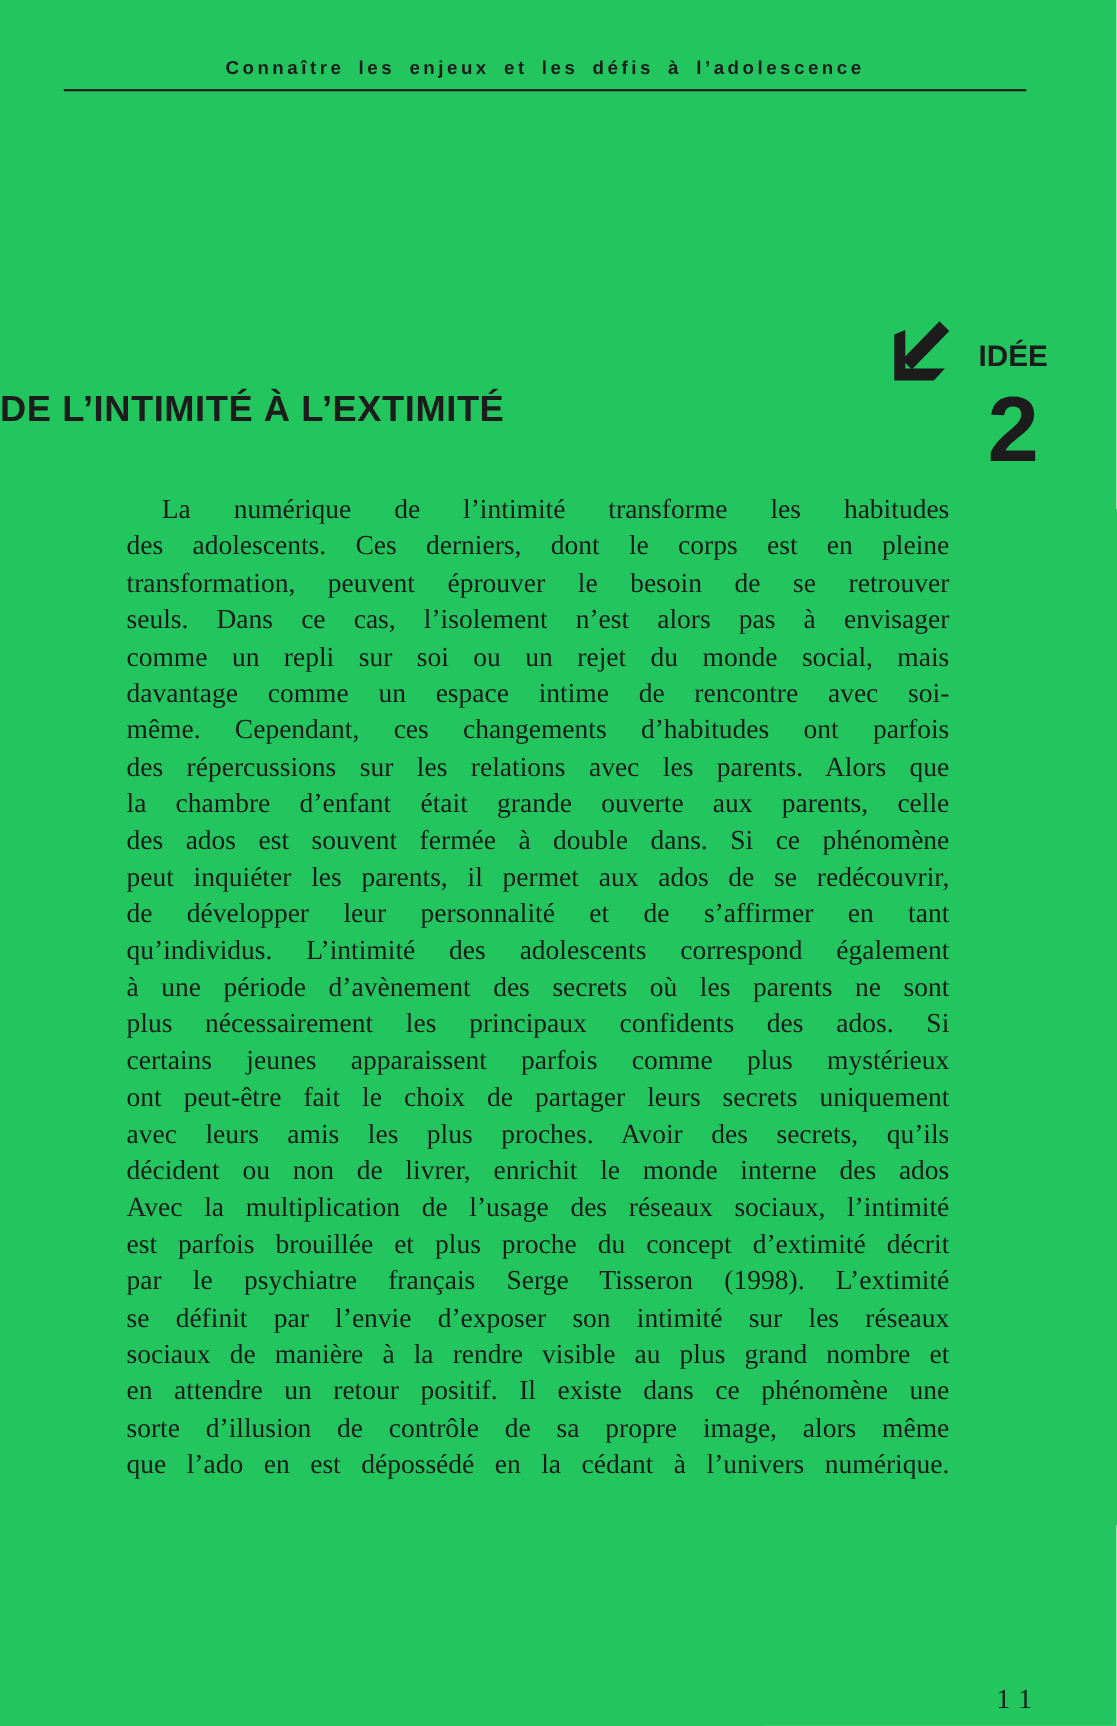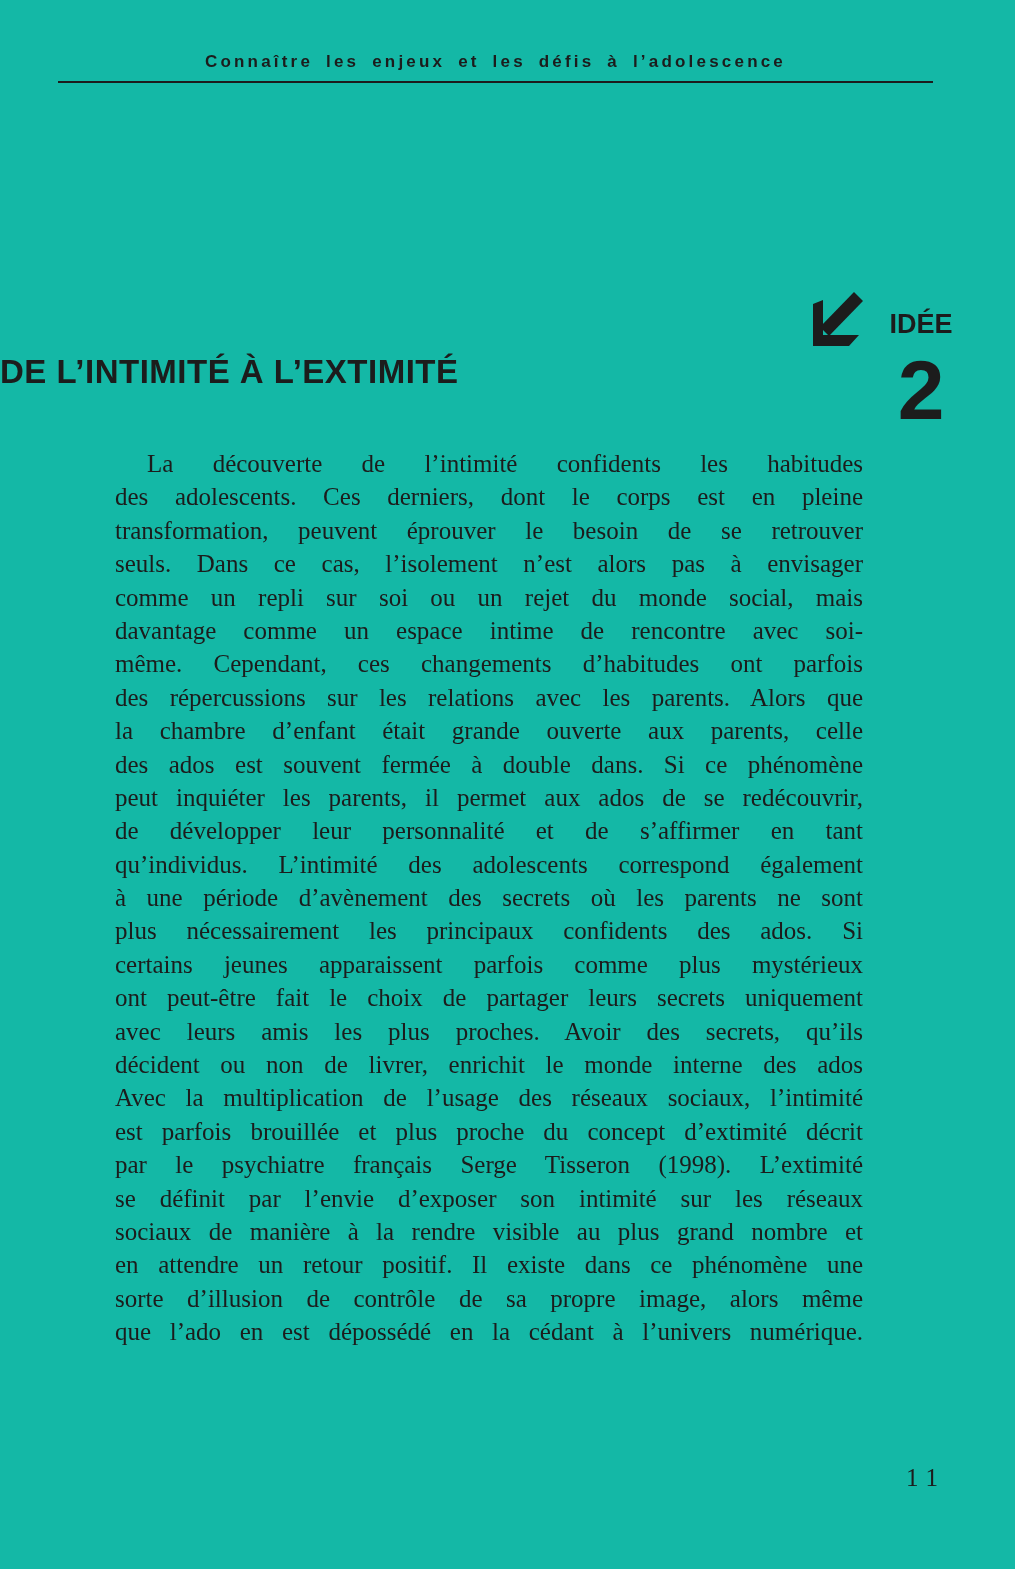--- a/index.html
+++ b/index.html
@@ -4,21 +4,21 @@
 <style>
   html, body {
     margin: 0;
     padding: 0;
     background: #ffffff;
   }
   #page {
     position: relative;
     width: 1015px;
     height: 1569px;
-    background: #14b8a6;
+    background: #22c55e;
     overflow: hidden;
     font-family: "Liberation Serif", "DejaVu Serif", serif;
     color: #1c1c1c;
   }
 
   
   .running-header {
     position: absolute;
     top: 52px;
     left: 58px;
@@ -105,21 +105,21 @@
     height: 33.4px;
     white-space: normal;
   }
   .bline.indent {
     padding-left: 32px;
   }
 
   
   .page-number {
     position: absolute;
-    top: 1464px;
+    top: 1532px;
     left: 906px;
     font-size: 25px;
     letter-spacing: 8px;
     color: #1c1c1c;
   }
 </style>
 </head>
 <body>
 
 <div id="page">
@@ -137,21 +137,21 @@
 
       <path d="M48 1 L57 10 L23 45 L14 36 Z" fill="#1c1c1c"></path>
     </svg>
   </span>
 
   <div class="idea-label">IDÉE</div>
 
   <div class="idea-number">2</div>
 
   <div class="body-text">
-      <div class="bline indent">La découverte de l’intimité confidents les habitudes</div>
+      <div class="bline indent">La numérique de l’intimité transforme les habitudes</div>
       <div class="bline">des adolescents. Ces derniers, dont le corps est en pleine</div>
       <div class="bline">transformation, peuvent éprouver le besoin de se retrouver</div>
       <div class="bline">seuls. Dans ce cas, l’isolement n’est alors pas à envisager</div>
       <div class="bline">comme un repli sur soi ou un rejet du monde social, mais</div>
       <div class="bline">davantage comme un espace intime de rencontre avec soi-</div>
       <div class="bline">même. Cependant, ces changements d’habitudes ont parfois</div>
       <div class="bline">des répercussions sur les relations avec les parents. Alors que</div>
       <div class="bline">la chambre d’enfant était grande ouverte aux parents, celle</div>
       <div class="bline">des ados est souvent fermée à double dans. Si ce phénomène</div>
       <div class="bline">peut inquiéter les parents, il permet aux ados de se redécouvrir,</div>

